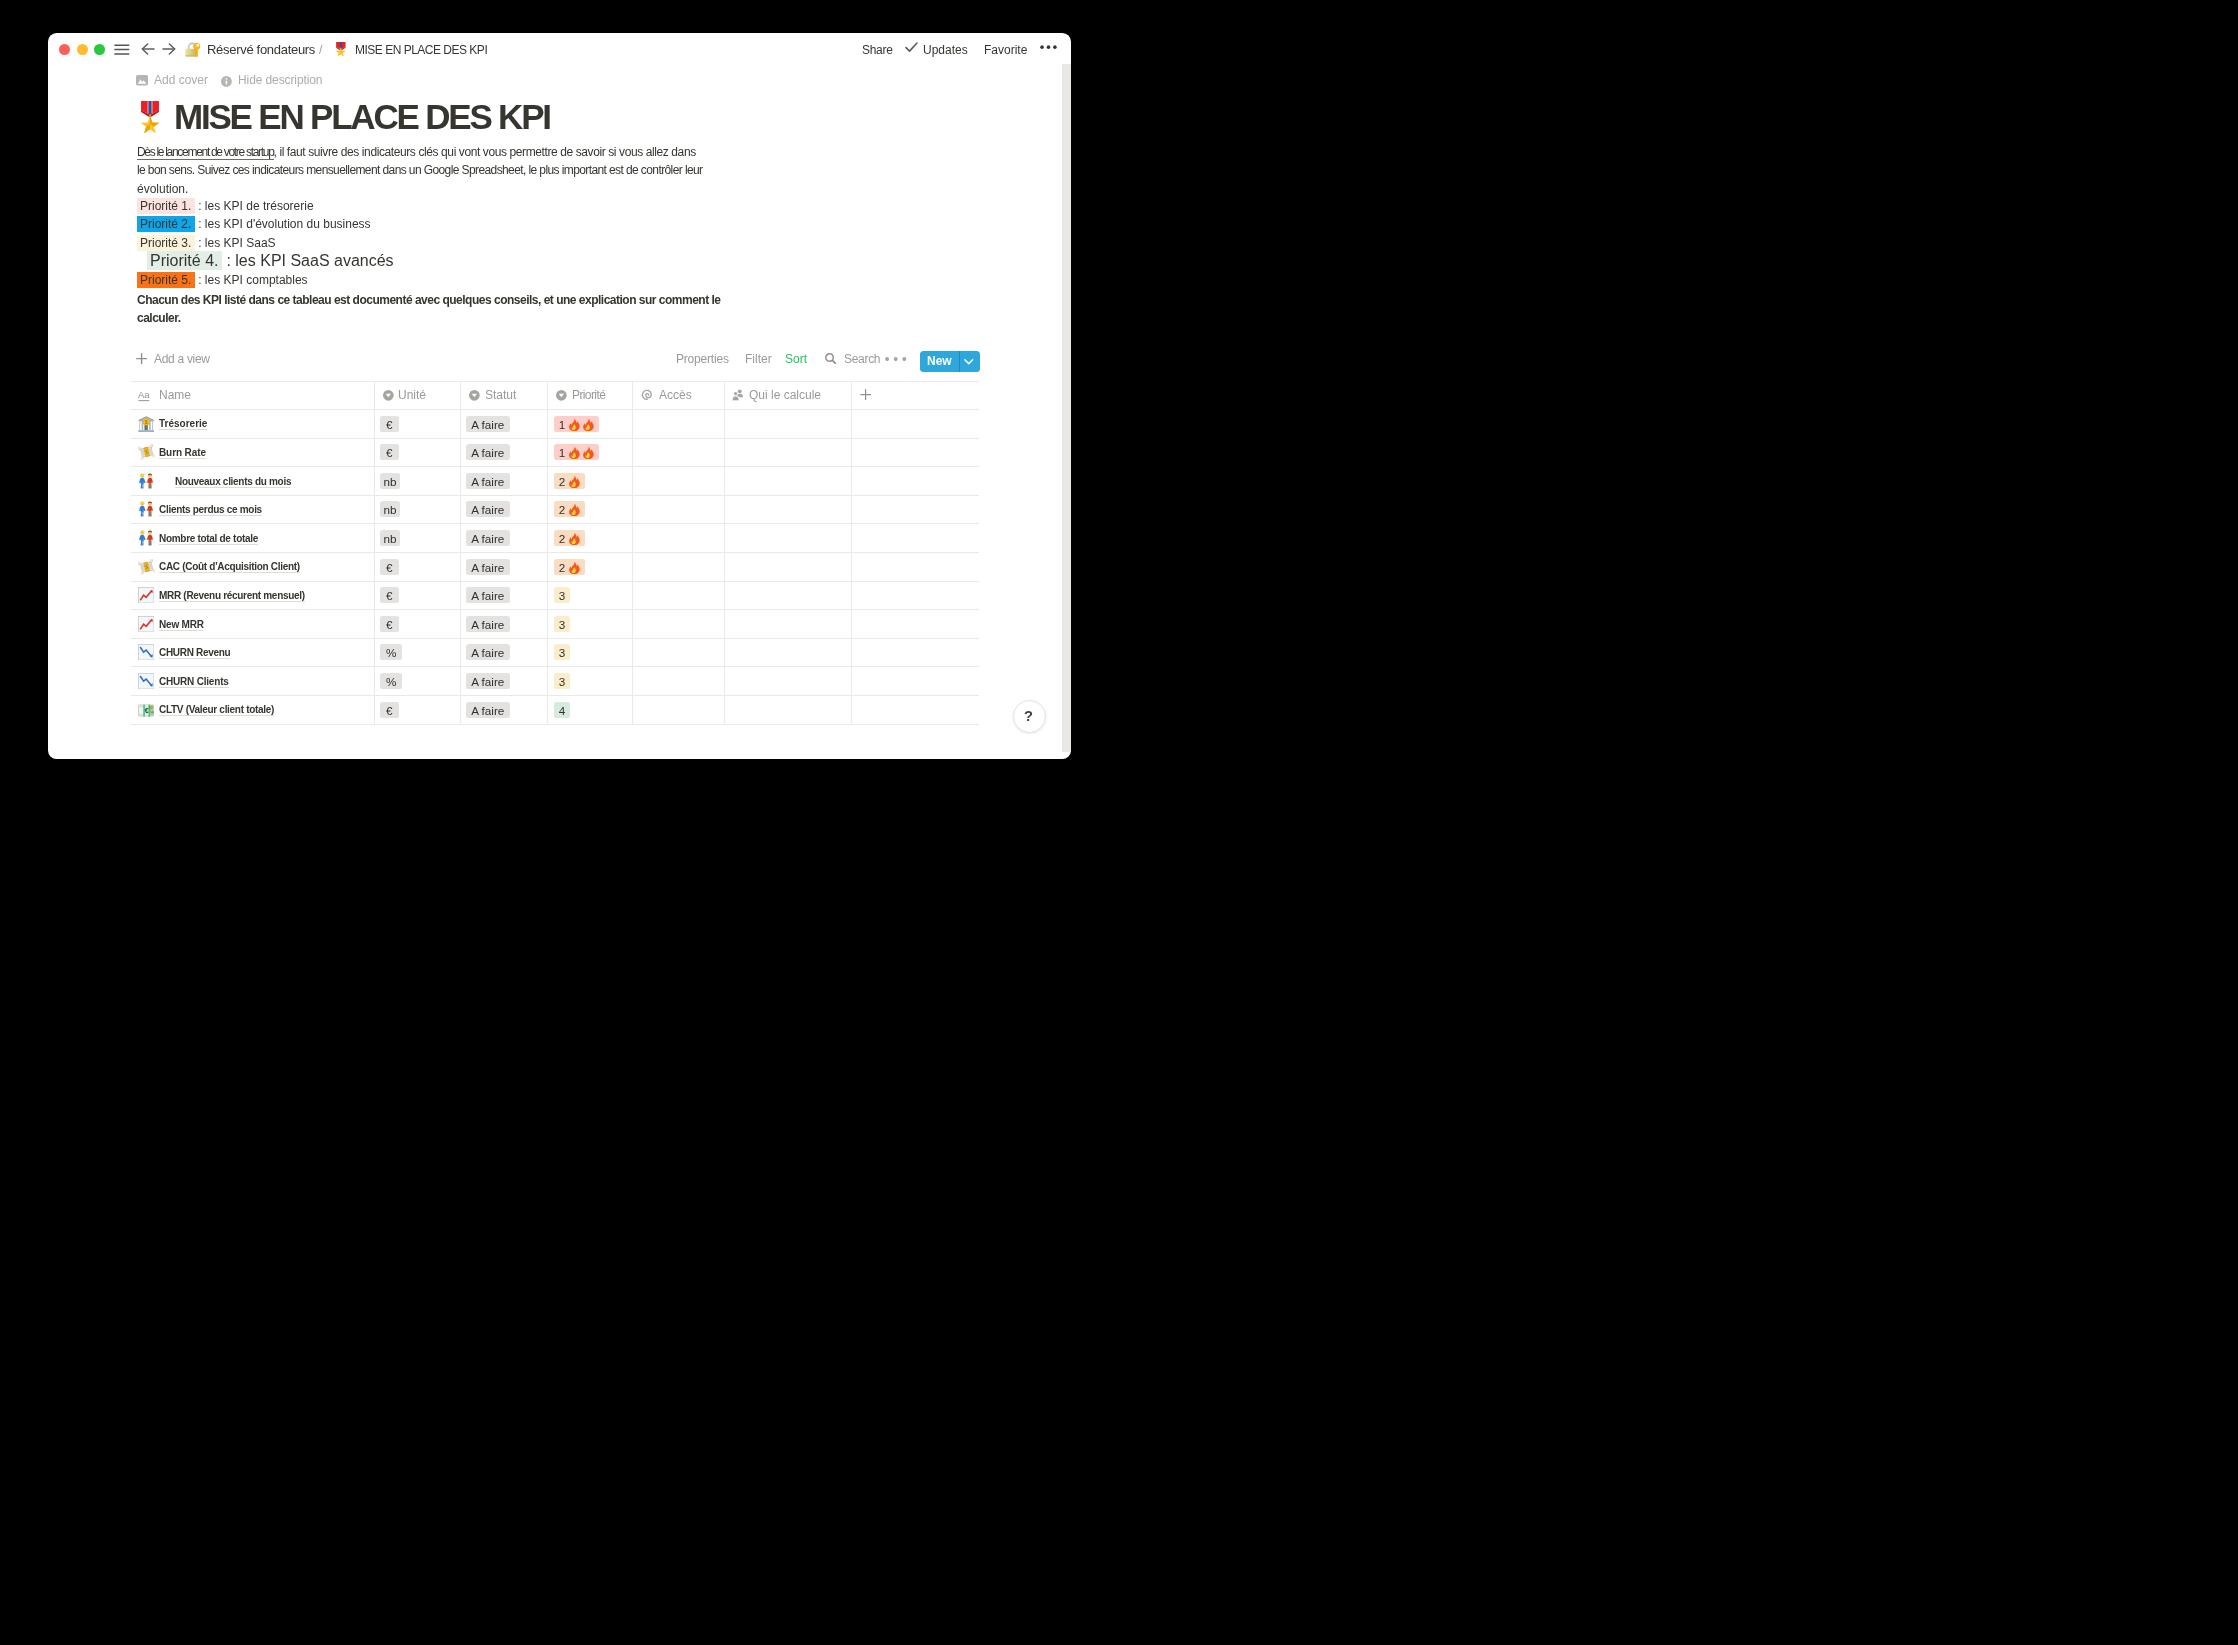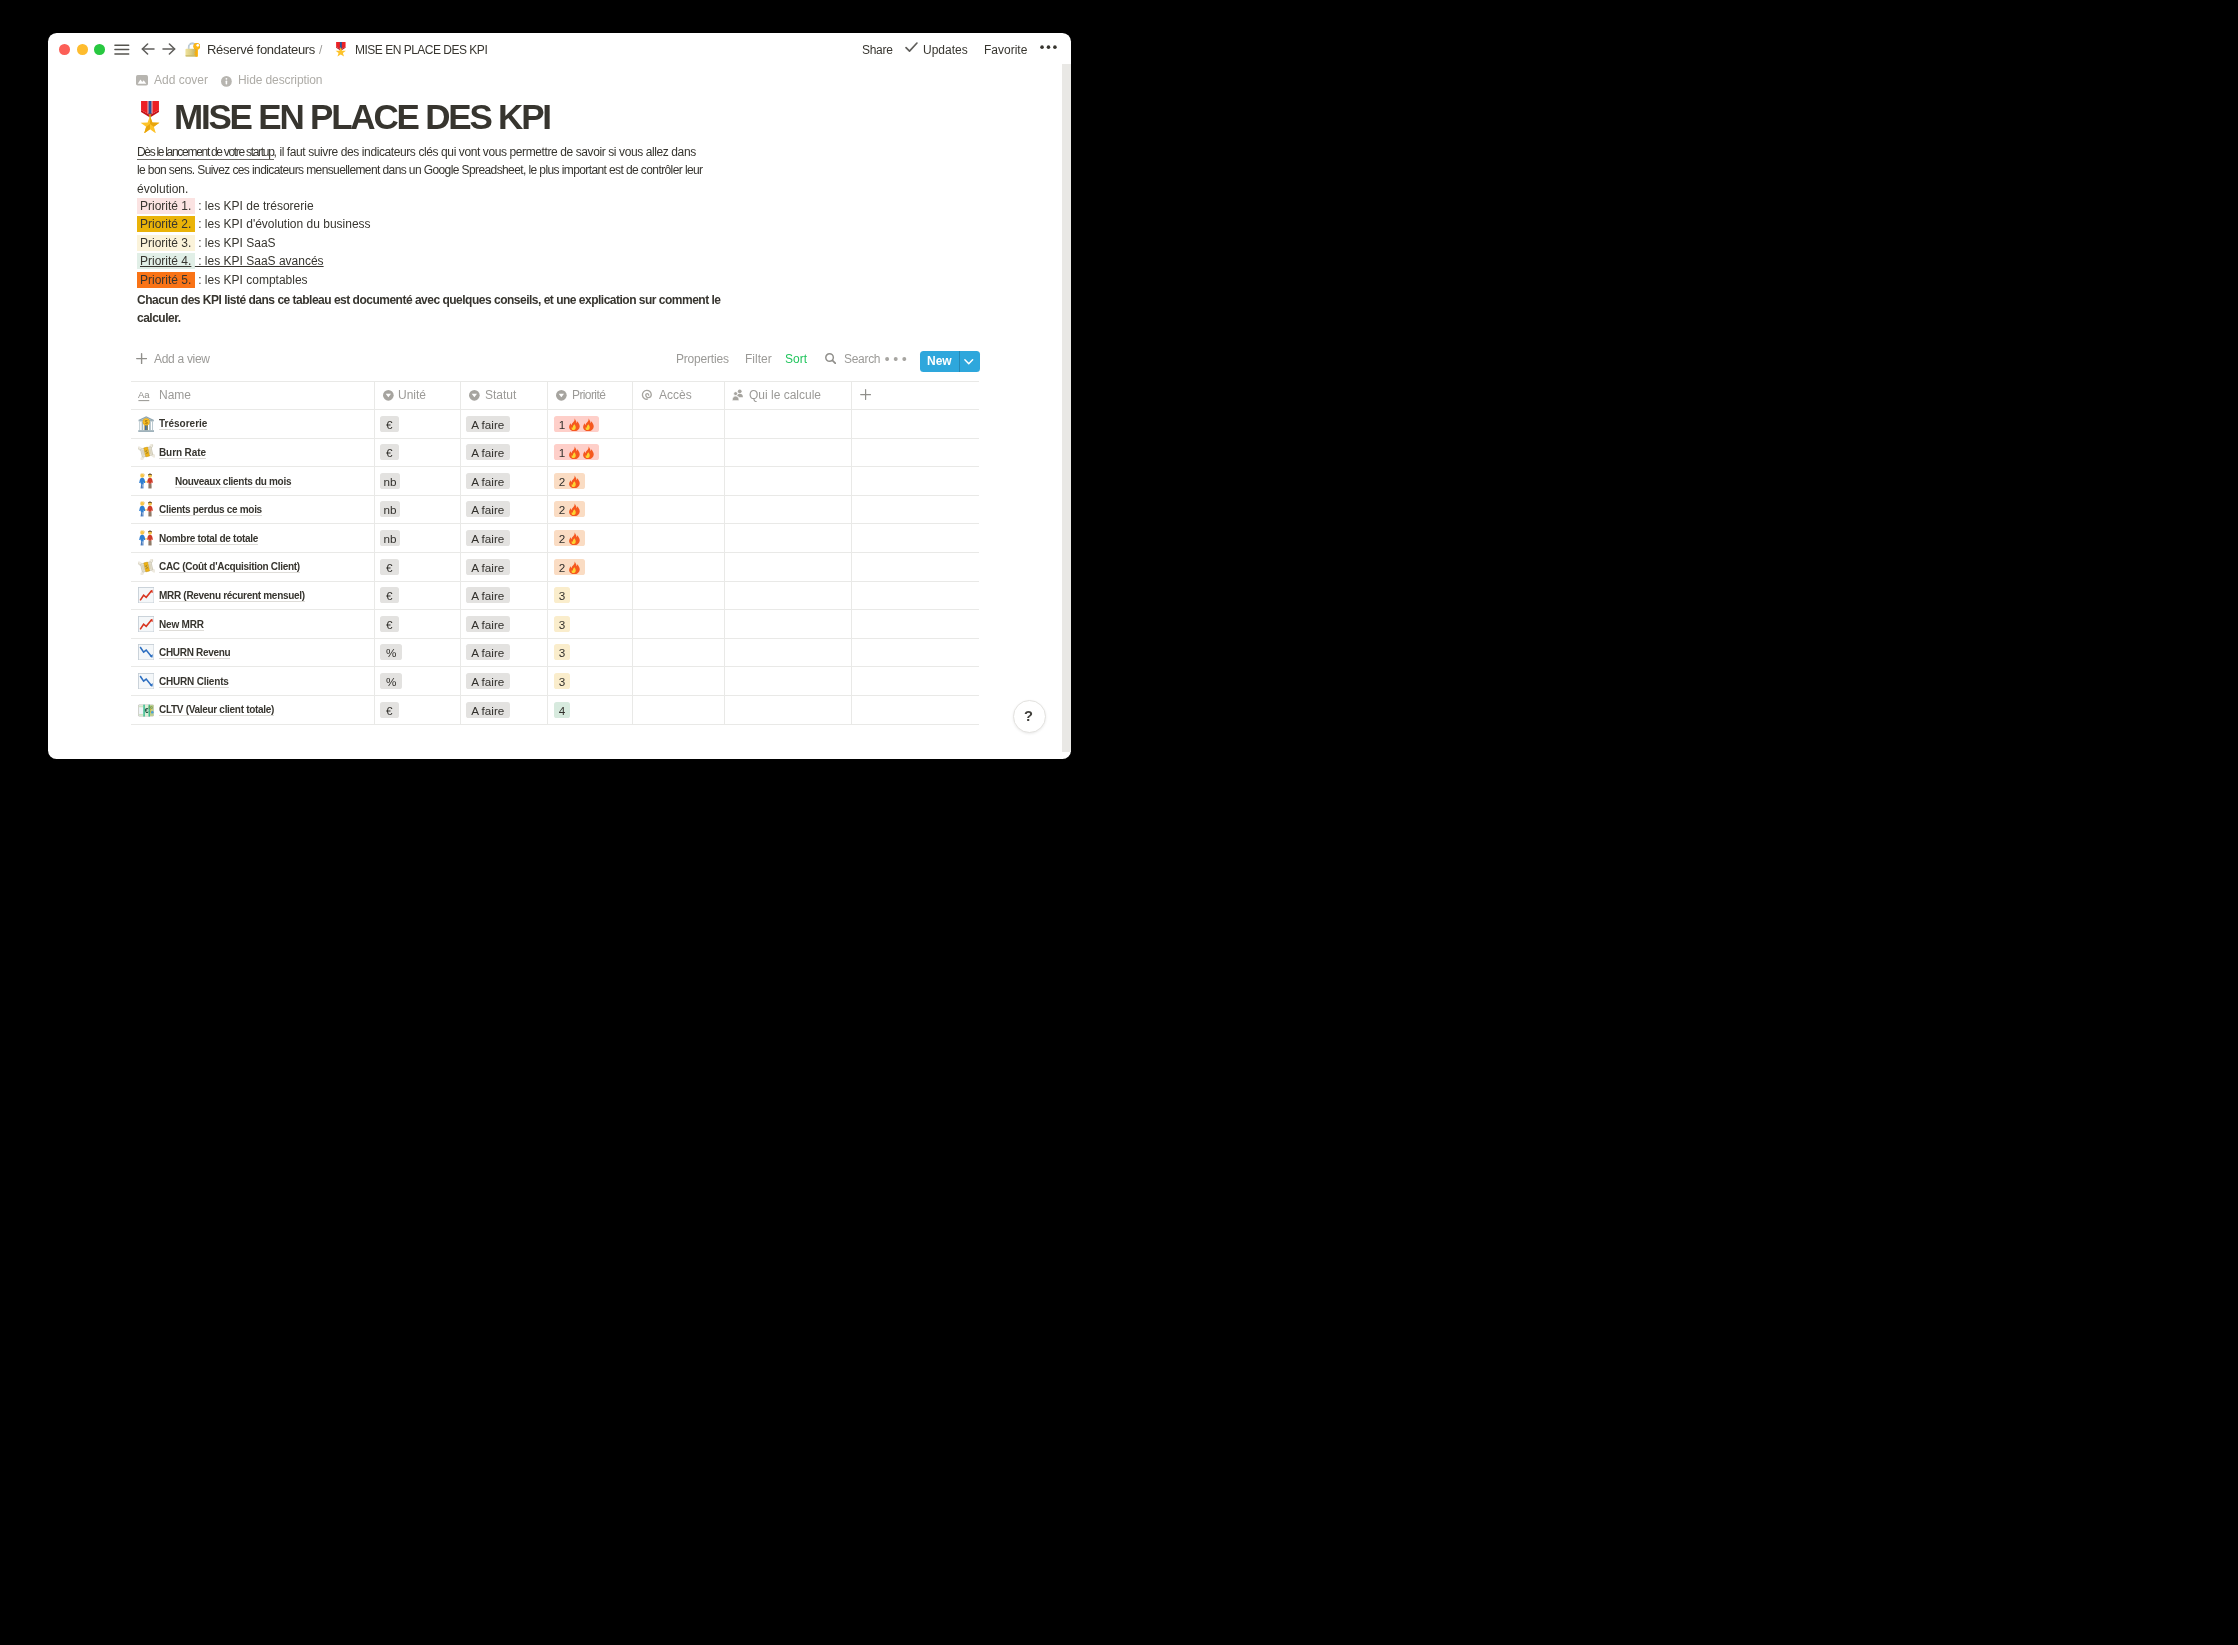--- a/index.html
+++ b/index.html
@@ -115,23 +115,23 @@
   <polygon points="11.5,17.5 14.3,25.2 22.5,25.4 16,30.2 18.4,38 11.5,33.2 4.6,38 7,30.2 0.5,25.4 8.7,25.2" fill="#fdc32a"></polygon>
   <polygon points="11.5,17.5 14.3,25.2 22.5,25.4 16,30.2 11.5,26.9" fill="#e8a50c"></polygon>
   <polygon points="11.5,33.2 4.6,38 7,30.2 11.5,26.9" fill="#e8a50c"></polygon>
 </svg>
 <div class="ab" style="left:174px;top:98px;font-size:35px;font-weight:700;letter-spacing:-2.2px;line-height:38px;">MISE EN PLACE DES KPI</div>
 
 <div class="ab" style="left:137px;top:143px;font-size:12px;line-height:18.4px;letter-spacing:-0.6px;width:605px;">
 <span style="border-bottom:1px solid #6e6c67;letter-spacing:-1.3px;">Dès le lancement de votre startup</span><span style="letter-spacing:-0.4px;">, il faut suivre des indicateurs clés qui vont vous permettre de savoir si vous allez dans</span><br>le bon sens. Suivez ces indicateurs mensuellement dans un Google Spreadsheet, le plus important est de contrôler leur<br><span style="letter-spacing:0">évolution.</span>
 </div>
 <div class="ab" style="left:137px;top:197px;font-size:12px;line-height:18.4px;"><span class="hl" style="background:#fbe3e2;">Priorité 1.</span><span> : les KPI de trésorerie</span></div>
-<div class="ab" style="left:137px;top:215px;font-size:12px;line-height:18.4px;"><span class="hl" style="background:#eab308;">Priorité 2.</span><span> : les KPI d'évolution du business</span></div>
+<div class="ab" style="left:137px;top:215px;font-size:12px;line-height:18.4px;"><span class="hl" style="background:#0ea5e9;">Priorité 2.</span><span> : les KPI d'évolution du business</span></div>
 <div class="ab" style="left:137px;top:234px;font-size:12px;line-height:18.4px;"><span class="hl" style="background:#fbf3da;">Priorité 3.</span><span> : les KPI SaaS</span></div>
-<div class="ab" style="left:137px;top:252px;font-size:12px;line-height:18.4px;text-decoration:underline;"><span class="hl" style="background:#e1efe7;">Priorité 4.</span><span> : les KPI SaaS avancés</span></div>
+<div class="ab" style="left:147px;top:252px;font-size:16px;line-height:18.4px;"><span class="hl" style="background:#e1efe7;">Priorité 4.</span><span> : les KPI SaaS avancés</span></div>
 <div class="ab" style="left:137px;top:271px;font-size:12px;line-height:18.4px;"><span class="hl" style="background:#f97316;">Priorité 5.</span><span> : les KPI comptables</span></div>
 <div class="ab" style="left:137px;top:291px;font-size:12px;font-weight:700;line-height:18.4px;letter-spacing:-0.5px;width:605px;">Chacun des KPI listé dans ce tableau est documenté avec quelques conseils, et une explication sur comment le<br>calculer.</div>
 
 <svg class="ab" style="left:136px;top:353px;" width="11.2" height="11.2" viewBox="0 0 13 13">
  <g stroke="#908f8b" stroke-width="1.6" stroke-linecap="round">
       <line x1="6.5" y1="0.8" x2="6.5" y2="12.2"></line>
       <line x1="0.8" y1="6.5" x2="12.2" y2="6.5"></line>
     </g>
 </svg>
 <div class="ab gtxt" style="left:154px;top:352px;font-size:12px;letter-spacing:-0.3px;">Add a view</div>

